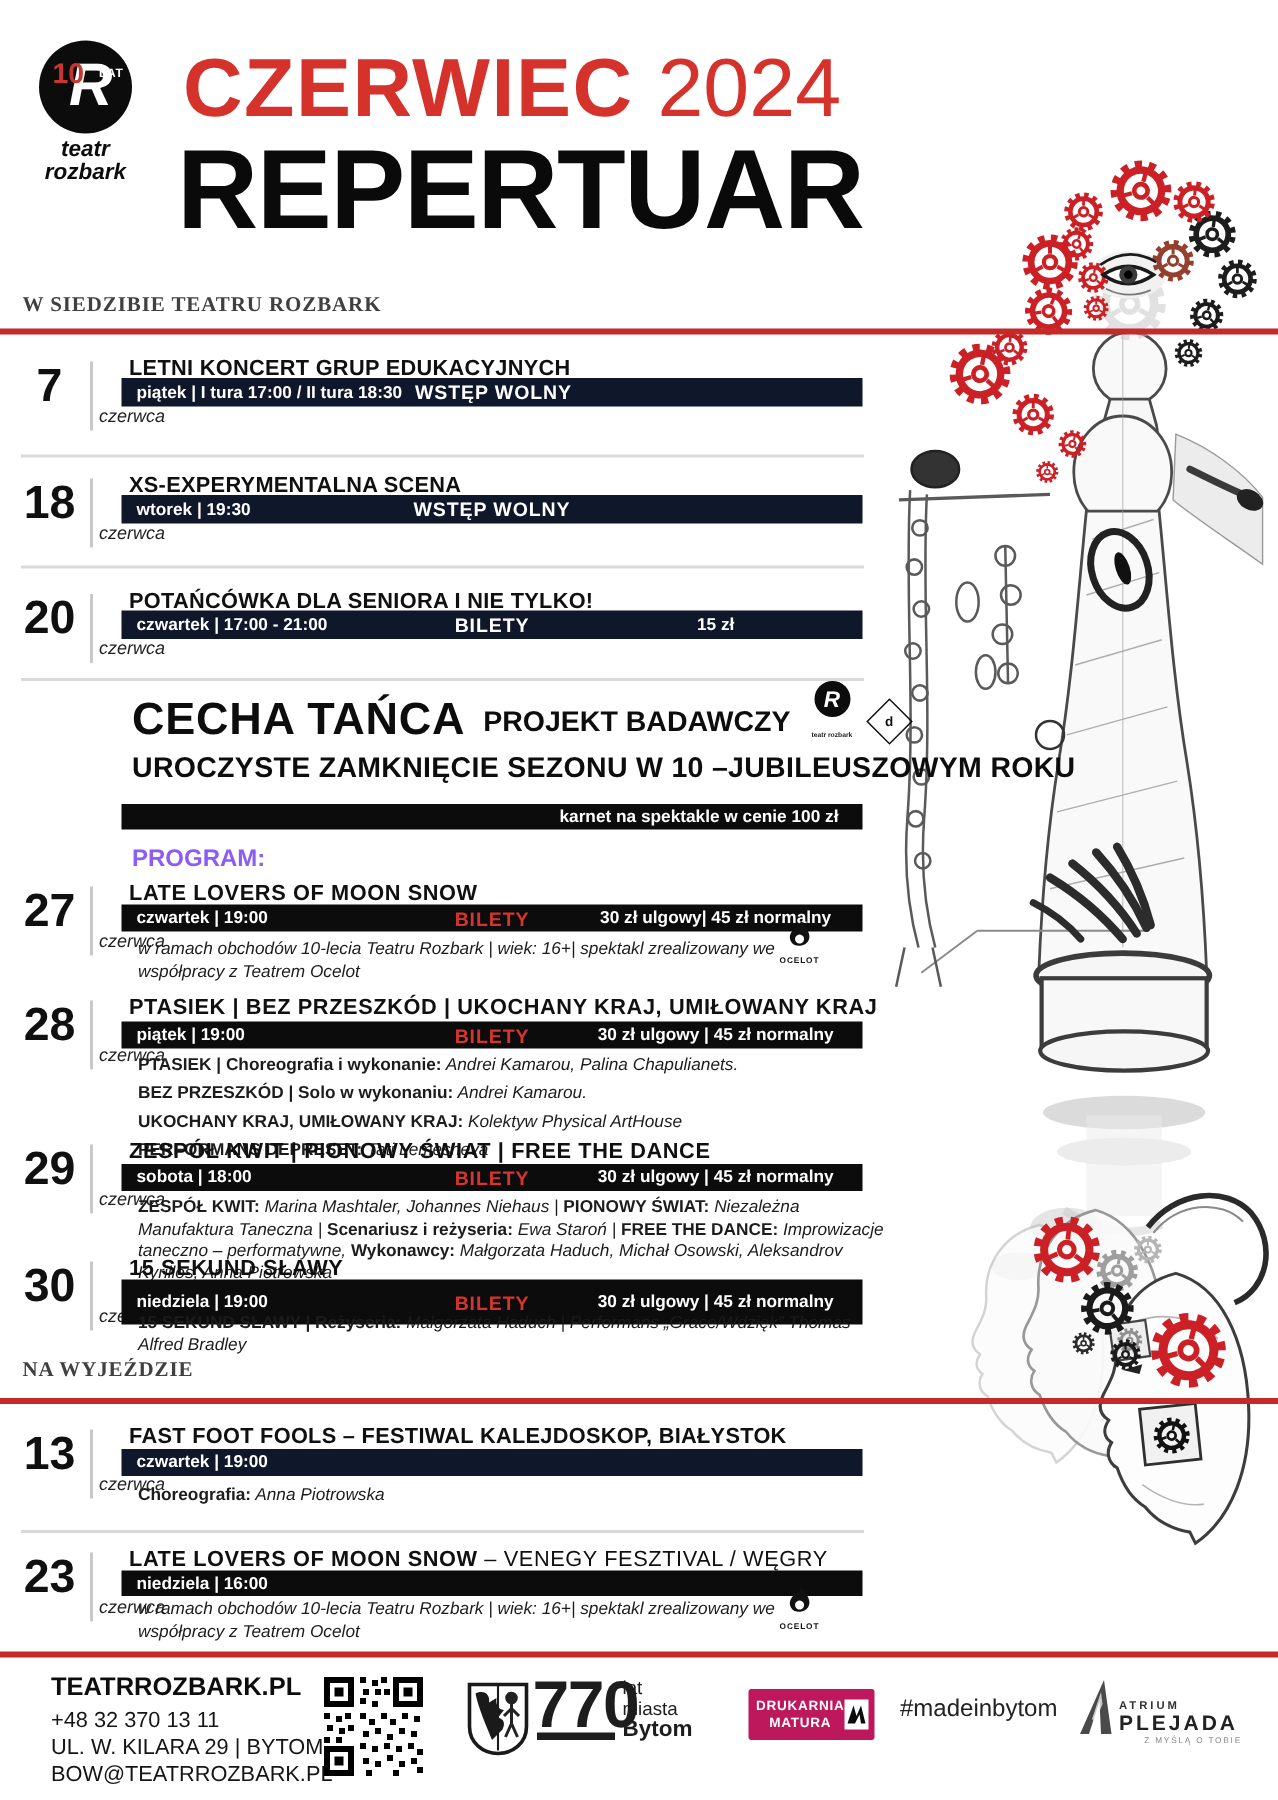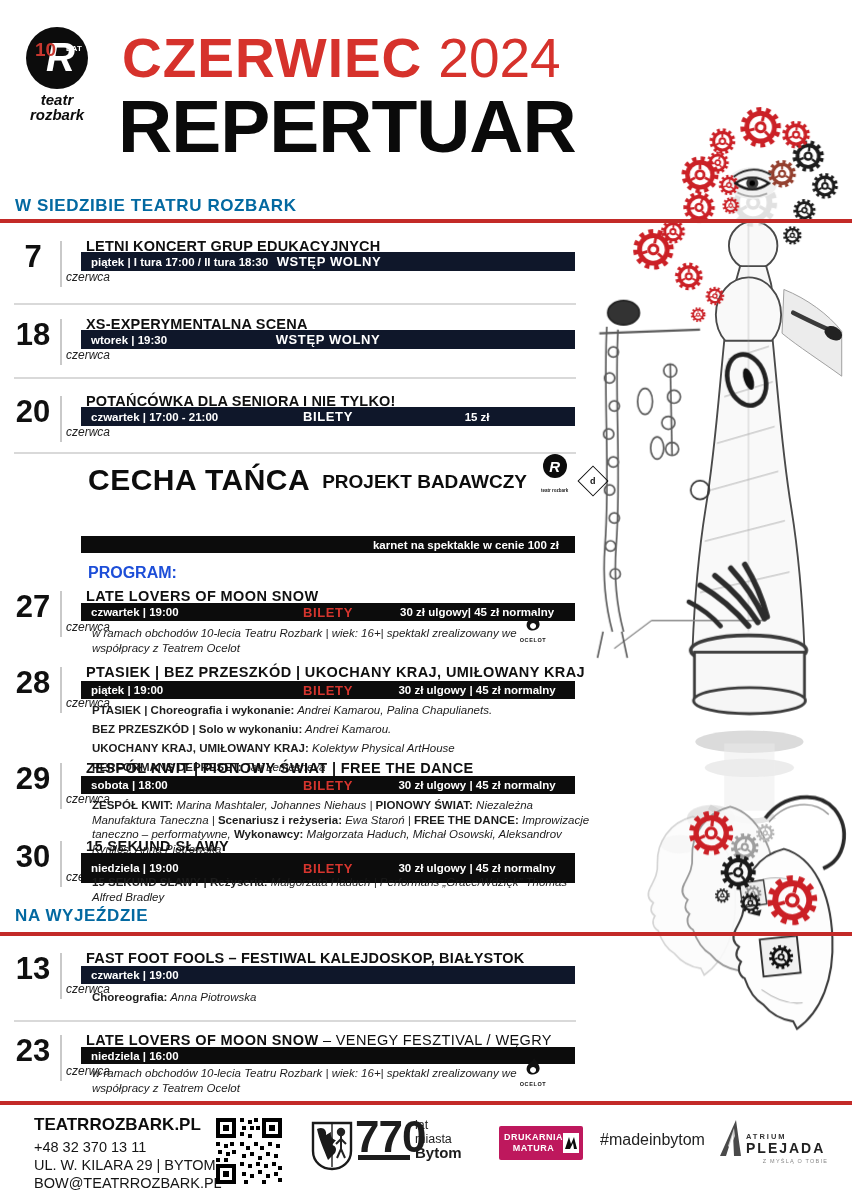--- a/index.html
+++ b/index.html
@@ -13,21 +13,21 @@
   .brand-10{position:absolute;left:9px;top:12px;font-size:19px;font-weight:800;color:#c8372f;}
   .brand-lat{position:absolute;left:40px;top:17px;font-size:8px;font-weight:700;color:#fff;letter-spacing:.5px;}
   .brand-name{position:absolute;left:12px;top:92px;width:90px;text-align:center;font-weight:800;font-style:italic;font-size:15px;line-height:15px;color:#0c0c0c;}
 
   
   .month-line{position:absolute;left:122px;top:26px;white-space:nowrap;}
   .month-word{font-size:55px;font-weight:900;letter-spacing:1px;color:#d6322c;}
   .year-word{font-size:55px;font-weight:300;color:#d6322c;margin-left:16px;}
   .repertuar{position:absolute;left:118px;top:86px;font-size:75px;font-weight:900;letter-spacing:-1px;color:#0a0a0a;line-height:80px;}
 
-  .section-head{position:absolute;left:15px;font-size:17px;font-weight:700;letter-spacing:.6px;color:#0369a1;}
+  .section-head{position:absolute;left:15px;font-size:14px;font-weight:700;letter-spacing:.6px;color:#404040;font-family:Liberation Serif, serif;}
   .rule-red{position:absolute;left:0;width:852px;height:4px;background:#c32a28;}
   .divider{position:absolute;left:14px;width:562px;height:2px;background:#d9d9d9;}
 
   
   .date{position:absolute;left:10px;display:flex;align-items:flex-start;}
   .date .num{width:46px;text-align:center;font-size:31px;font-weight:800;line-height:32px;color:#101010;}
   .date .vline{width:2px;height:46px;background:#c9c9c9;margin:0 4px;}
   .date .month{font-size:12px;font-style:italic;color:#222;align-self:flex-end;padding-bottom:3px;}
   .ev-title{position:absolute;left:86px;font-size:14.5px;font-weight:800;letter-spacing:.2px;color:#101010;white-space:nowrap;}
   .ev-title.prog{font-weight:700;letter-spacing:.4px;}
@@ -48,21 +48,21 @@
   .cecha{position:absolute;left:88px;top:454px;display:flex;align-items:flex-end;}
   .cecha .big{font-size:30px;font-weight:900;letter-spacing:.5px;color:#0d0d0d;line-height:32px;}
   .cecha .sub{font-size:19px;font-weight:800;color:#0d0d0d;margin-left:12px;padding-bottom:3px;}
   .mini-logo{margin-left:14px;text-align:center;}
   .mini-logo .circ{width:24px;height:24px;border-radius:50%;background:#0c0c0c;color:#fff;font-size:15px;font-weight:700;font-style:italic;display:flex;align-items:center;justify-content:center;margin:0 auto;}
   .mini-logo .cap{font-size:4.5px;font-weight:700;color:#222;line-height:5px;margin-top:1px;}
   .diamond{width:20px;height:20px;border:1.6px solid #111;transform:rotate(45deg);margin:2px auto 4px auto;display:flex;align-items:center;justify-content:center;}
   .diamond span{transform:rotate(-45deg);font-size:9px;font-weight:700;}
   .headline2{position:absolute;left:88px;top:502px;font-size:19px;font-weight:800;letter-spacing:.2px;color:#0d0d0d;}
   .karnet{position:absolute;left:81px;top:536px;width:494px;height:17px;background:#0c0c0c;color:#fff;display:flex;align-items:center;justify-content:flex-end;padding-right:16px;box-sizing:border-box;font-size:11.5px;font-weight:700;}
-  .program-label{position:absolute;left:88px;top:564px;font-size:16px;font-weight:800;color:#1d4ed8;}
+  .program-label{position:absolute;left:88px;top:564px;font-size:16px;font-weight:800;color:#8b5cf6;}
 
   .ocelot{position:absolute;width:34px;text-align:center;}
   .ocelot .cap{font-size:5.5px;font-weight:700;letter-spacing:.6px;color:#111;}
 
   
   .f-contact{position:absolute;left:34px;top:1116px;line-height:18px;}
   .f-contact .l1{font-size:17px;font-weight:800;color:#0d0d0d;margin-bottom:4px;}
   .f-contact .l{font-size:14.5px;color:#151515;}
   .qr{position:absolute;left:216px;top:1118px;}
   .crest{position:absolute;left:311px;top:1121px;}
@@ -284,20 +284,21 @@
     <span class="mini-logo">
       <span class="circ">R</span>
       <span class="cap">teatr rozbark</span>
     </span>
     <span class="mini-logo">
       <span class="diamond">
           <span>d</span>
         </span>
     </span>
   </div>
+  <div class="headline2">UROCZYSTE ZAMKNIĘCIE SEZONU W 10 –JUBILEUSZOWYM ROKU</div>
   <div class="karnet">karnet na spektakle w cenie  100 zł</div>
   <div class="program-label">PROGRAM:</div>
 
   <div class="date" style="top:591px;">
     <span class="num">27</span>
       <span class="vline"></span>
       <span class="month">czerwca</span>
   </div>
   <div class="ev-title prog" style="top:588px;">LATE LOVERS OF MOON SNOW</div>
   <div class="bar black" style="top:603px;height:18px;">

